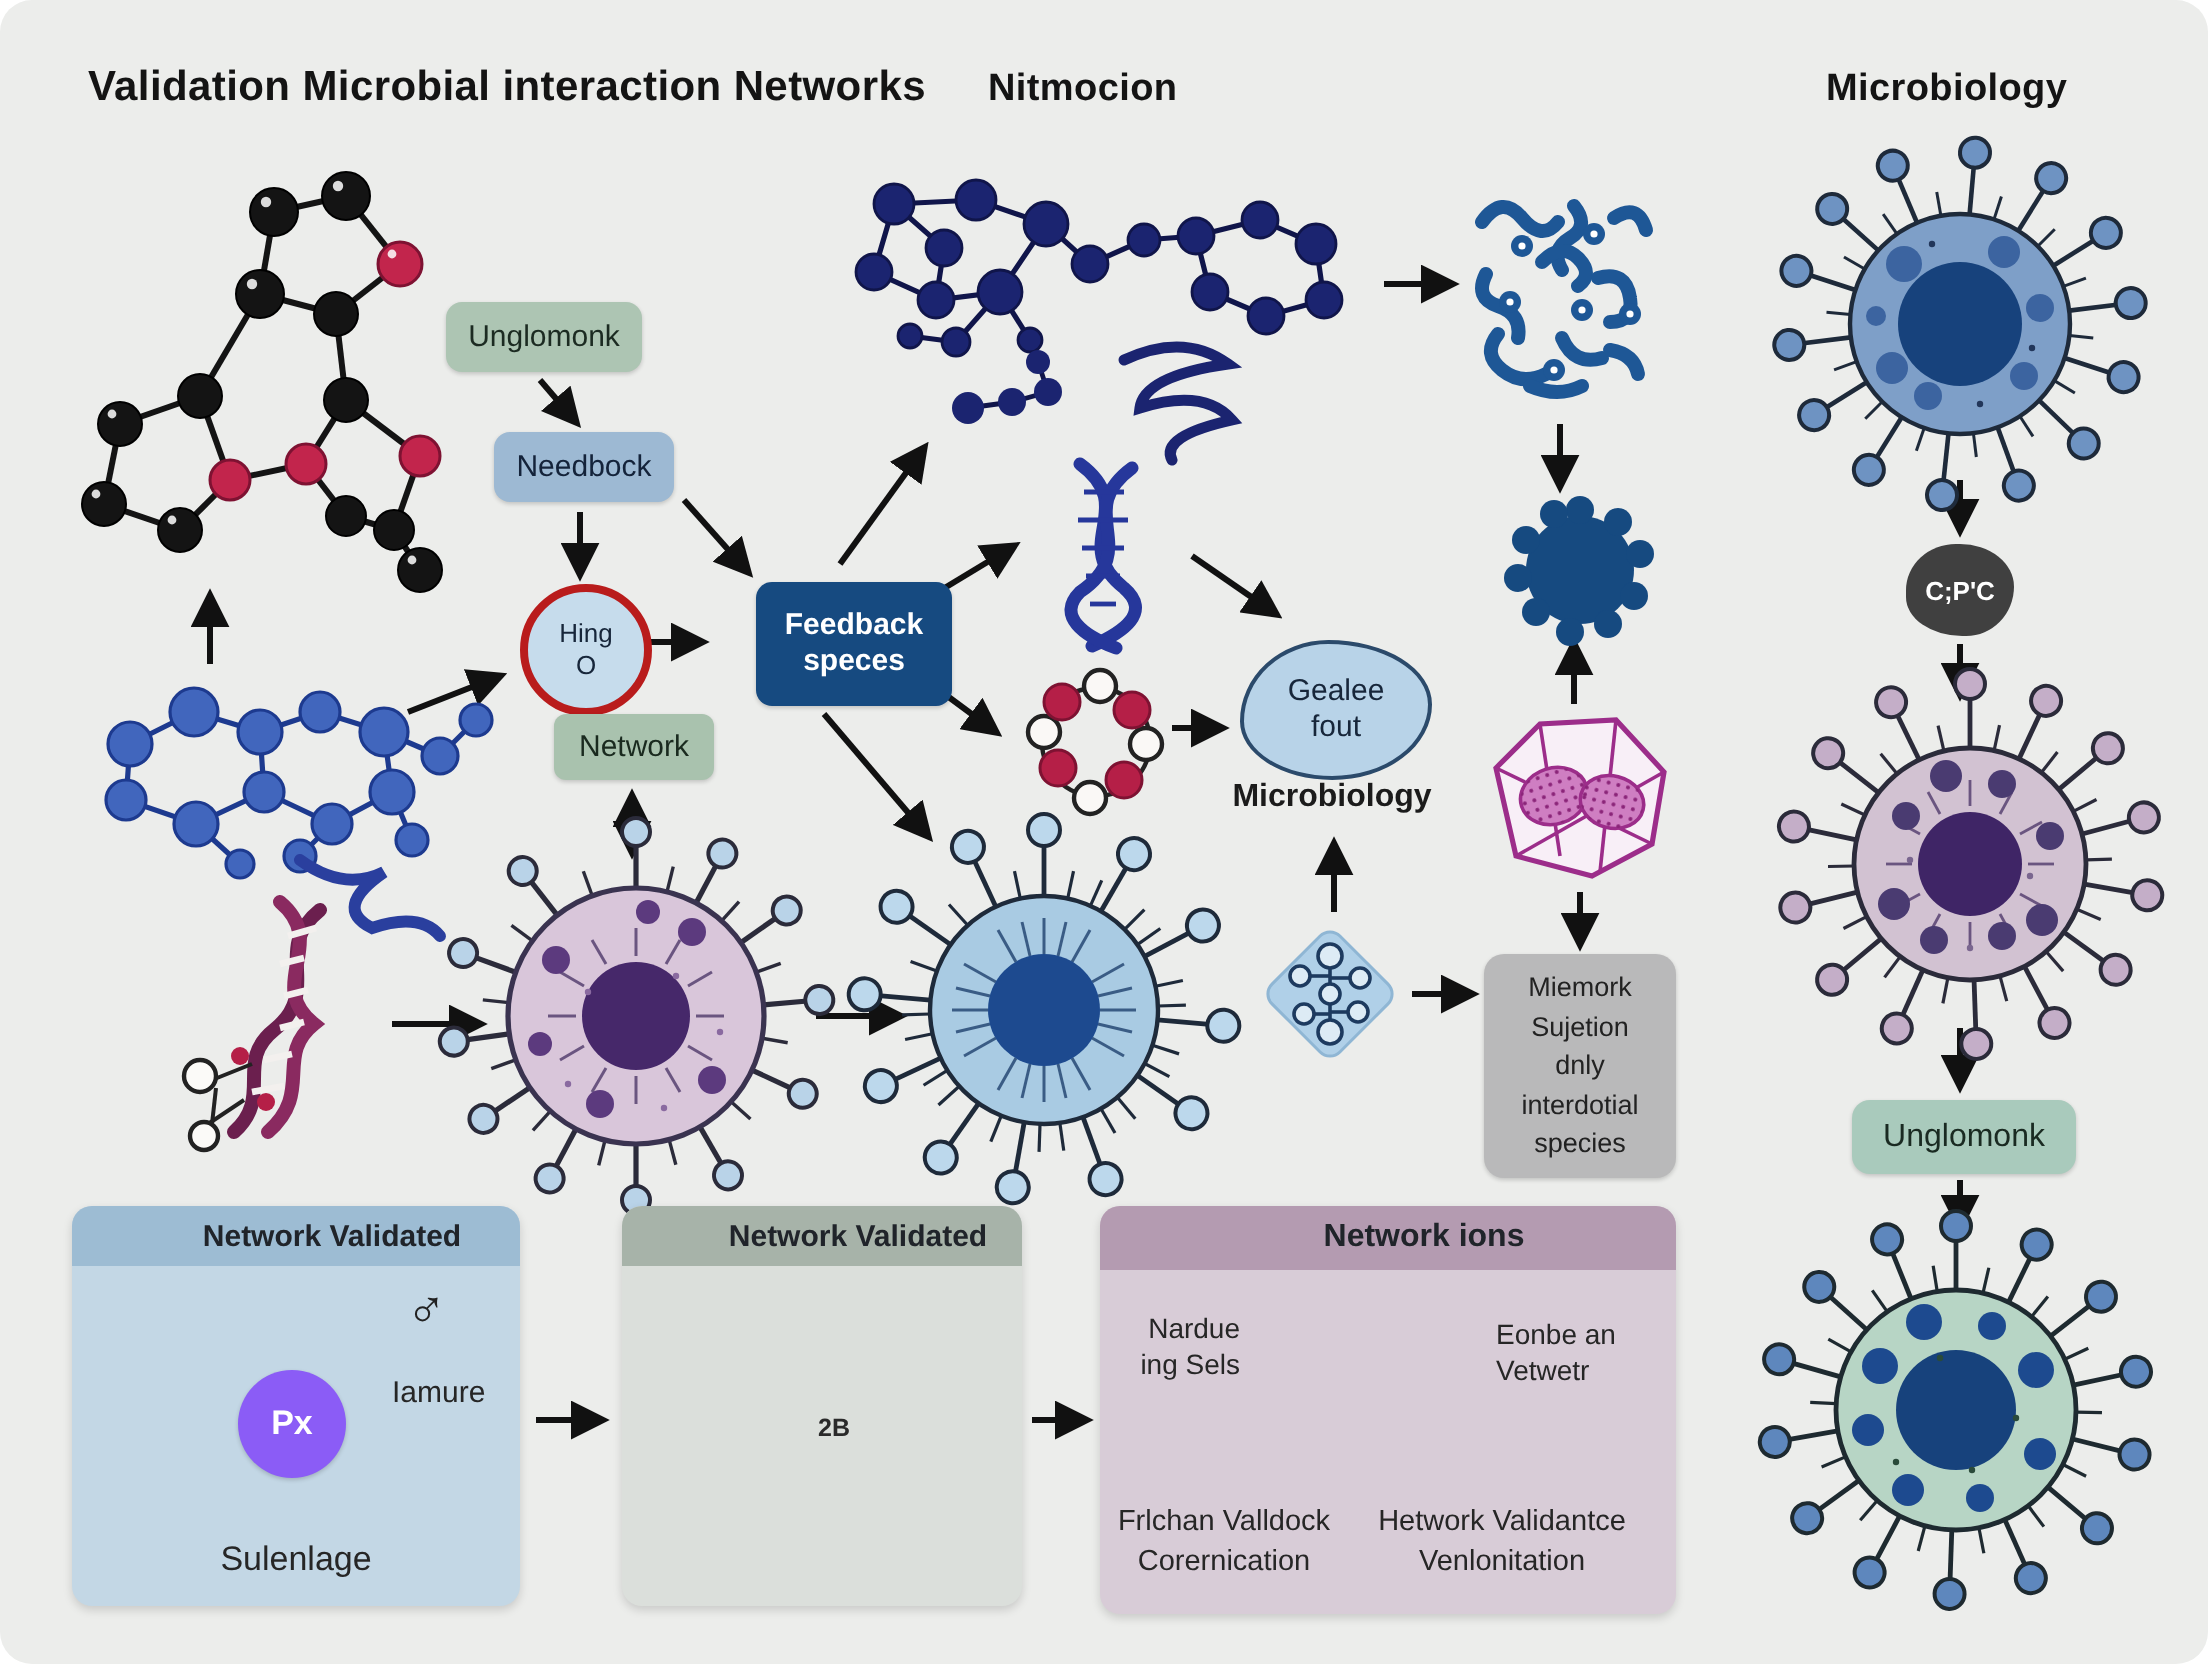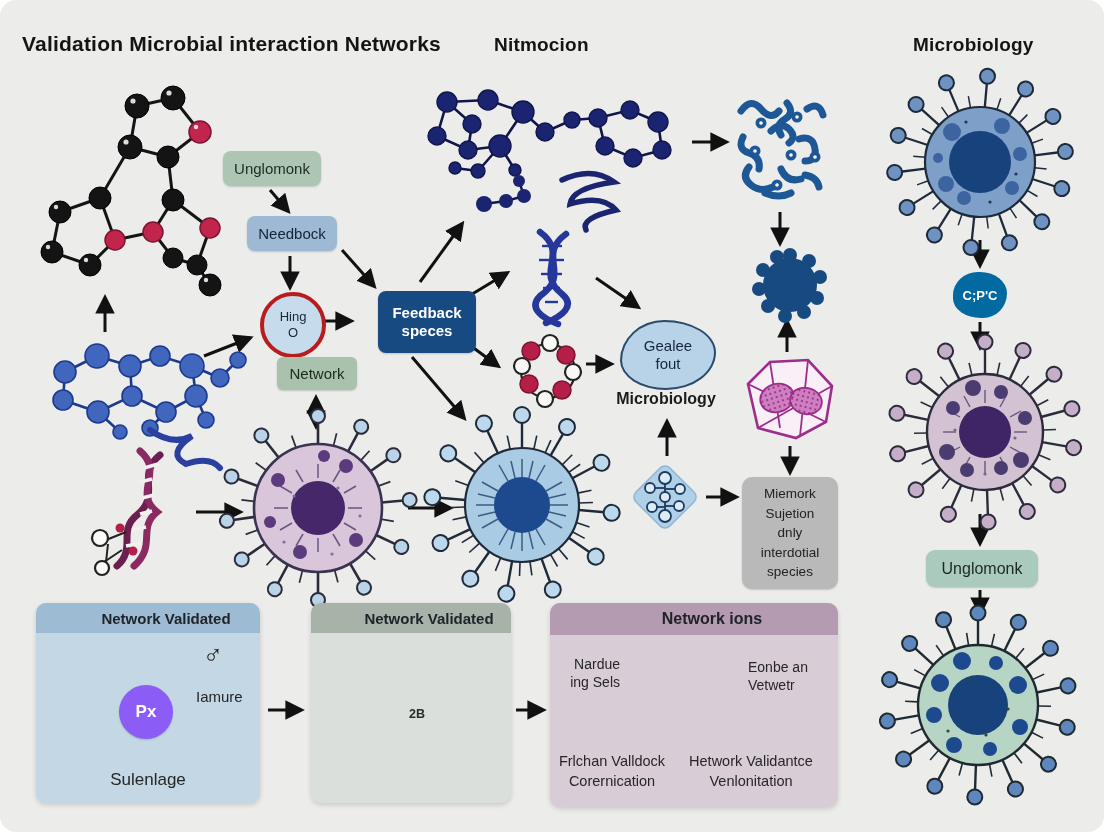--- a/index.html
+++ b/index.html
@@ -716,21 +716,21 @@
     <circle cx="688" cy="690" r="11" fill="#b9aab6" stroke="#1a1a1a" stroke-width="2"></circle>
     <circle cx="722" cy="690" r="11" fill="#b9aab6" stroke="#1a1a1a" stroke-width="2"></circle>
     <g stroke="#1a1a1a" stroke-width="2" fill="none">
       <line x1="560" y1="745" x2="662" y2="745"></line>
       <line x1="614" y1="745" x2="614" y2="706"></line>
       <line x1="688" y1="745" x2="800" y2="745" marker-end="url(#ah)"></line>
     </g>
   </g>
 </svg>
 
-<div class="abs title" style="left:22px;top:32px;font-size:21px;">Validation Microbial interaction Networks</div>
+<div class="abs title" style="left:44px;top:32px;font-size:21px;">Validation Microbial interaction Networks</div>
 <div class="abs title" style="left:494px;top:34px;font-size:19px;">Nitmocion</div>
 <div class="abs title" style="left:913px;top:34px;font-size:19px;">Microbiology</div>
 
 <div class="box" style="left:223px;top:151px;width:98px;height:35px;background:#adc5b3;font-size:15px;color:#1c2b22;">
       <span>Unglomonk</span>
     </div>
 
 <div class="box" style="left:247px;top:216px;width:90px;height:35px;background:#9db9d3;font-size:15px;color:#14233a;">
       <span>Needbock</span>
     </div>
@@ -756,21 +756,21 @@
 <div class="lbl c" style="left:608px;top:390px;width:116px;font-size:16px;font-weight:600;color:#1b1b1b;">Microbiology</div>
 
 <div class="box" style="left:742px;top:477px;width:96px;height:112px;background:#b9b9ba;border-radius:10px;font-size:13.5px;color:#222;line-height:1.45;">
   <span>Miemork</span>
   <span>Sujetion</span>
   <span>dnly</span>
   <span>interdotial</span>
   <span>species</span>
 </div>
 
-<div class="blob" style="left:953px;top:272px;width:54px;height:46px;background:#0369a1;color:#fff;font-weight:bold;font-size:13px;border-radius:48% 52% 46% 54% / 52% 48% 56% 44%;">
+<div class="blob" style="left:953px;top:272px;width:54px;height:46px;background:#404040;color:#fff;font-weight:bold;font-size:13px;border-radius:48% 52% 46% 54% / 52% 48% 56% 44%;">
       <span>C;P'C</span>
     </div>
 
 <div class="box" style="left:926px;top:550px;width:112px;height:37px;background:#a9cabc;border-radius:9px;font-size:16px;color:#1a2a22;">
       <span>Unglomonk</span>
     </div>
 
 <div class="panel" style="left:36px;top:603px;width:224px;height:200px;background:#c3d7e5;">
   <div class="phead" style="background:#9dbcd3;">
     <span>Network Validated</span>

